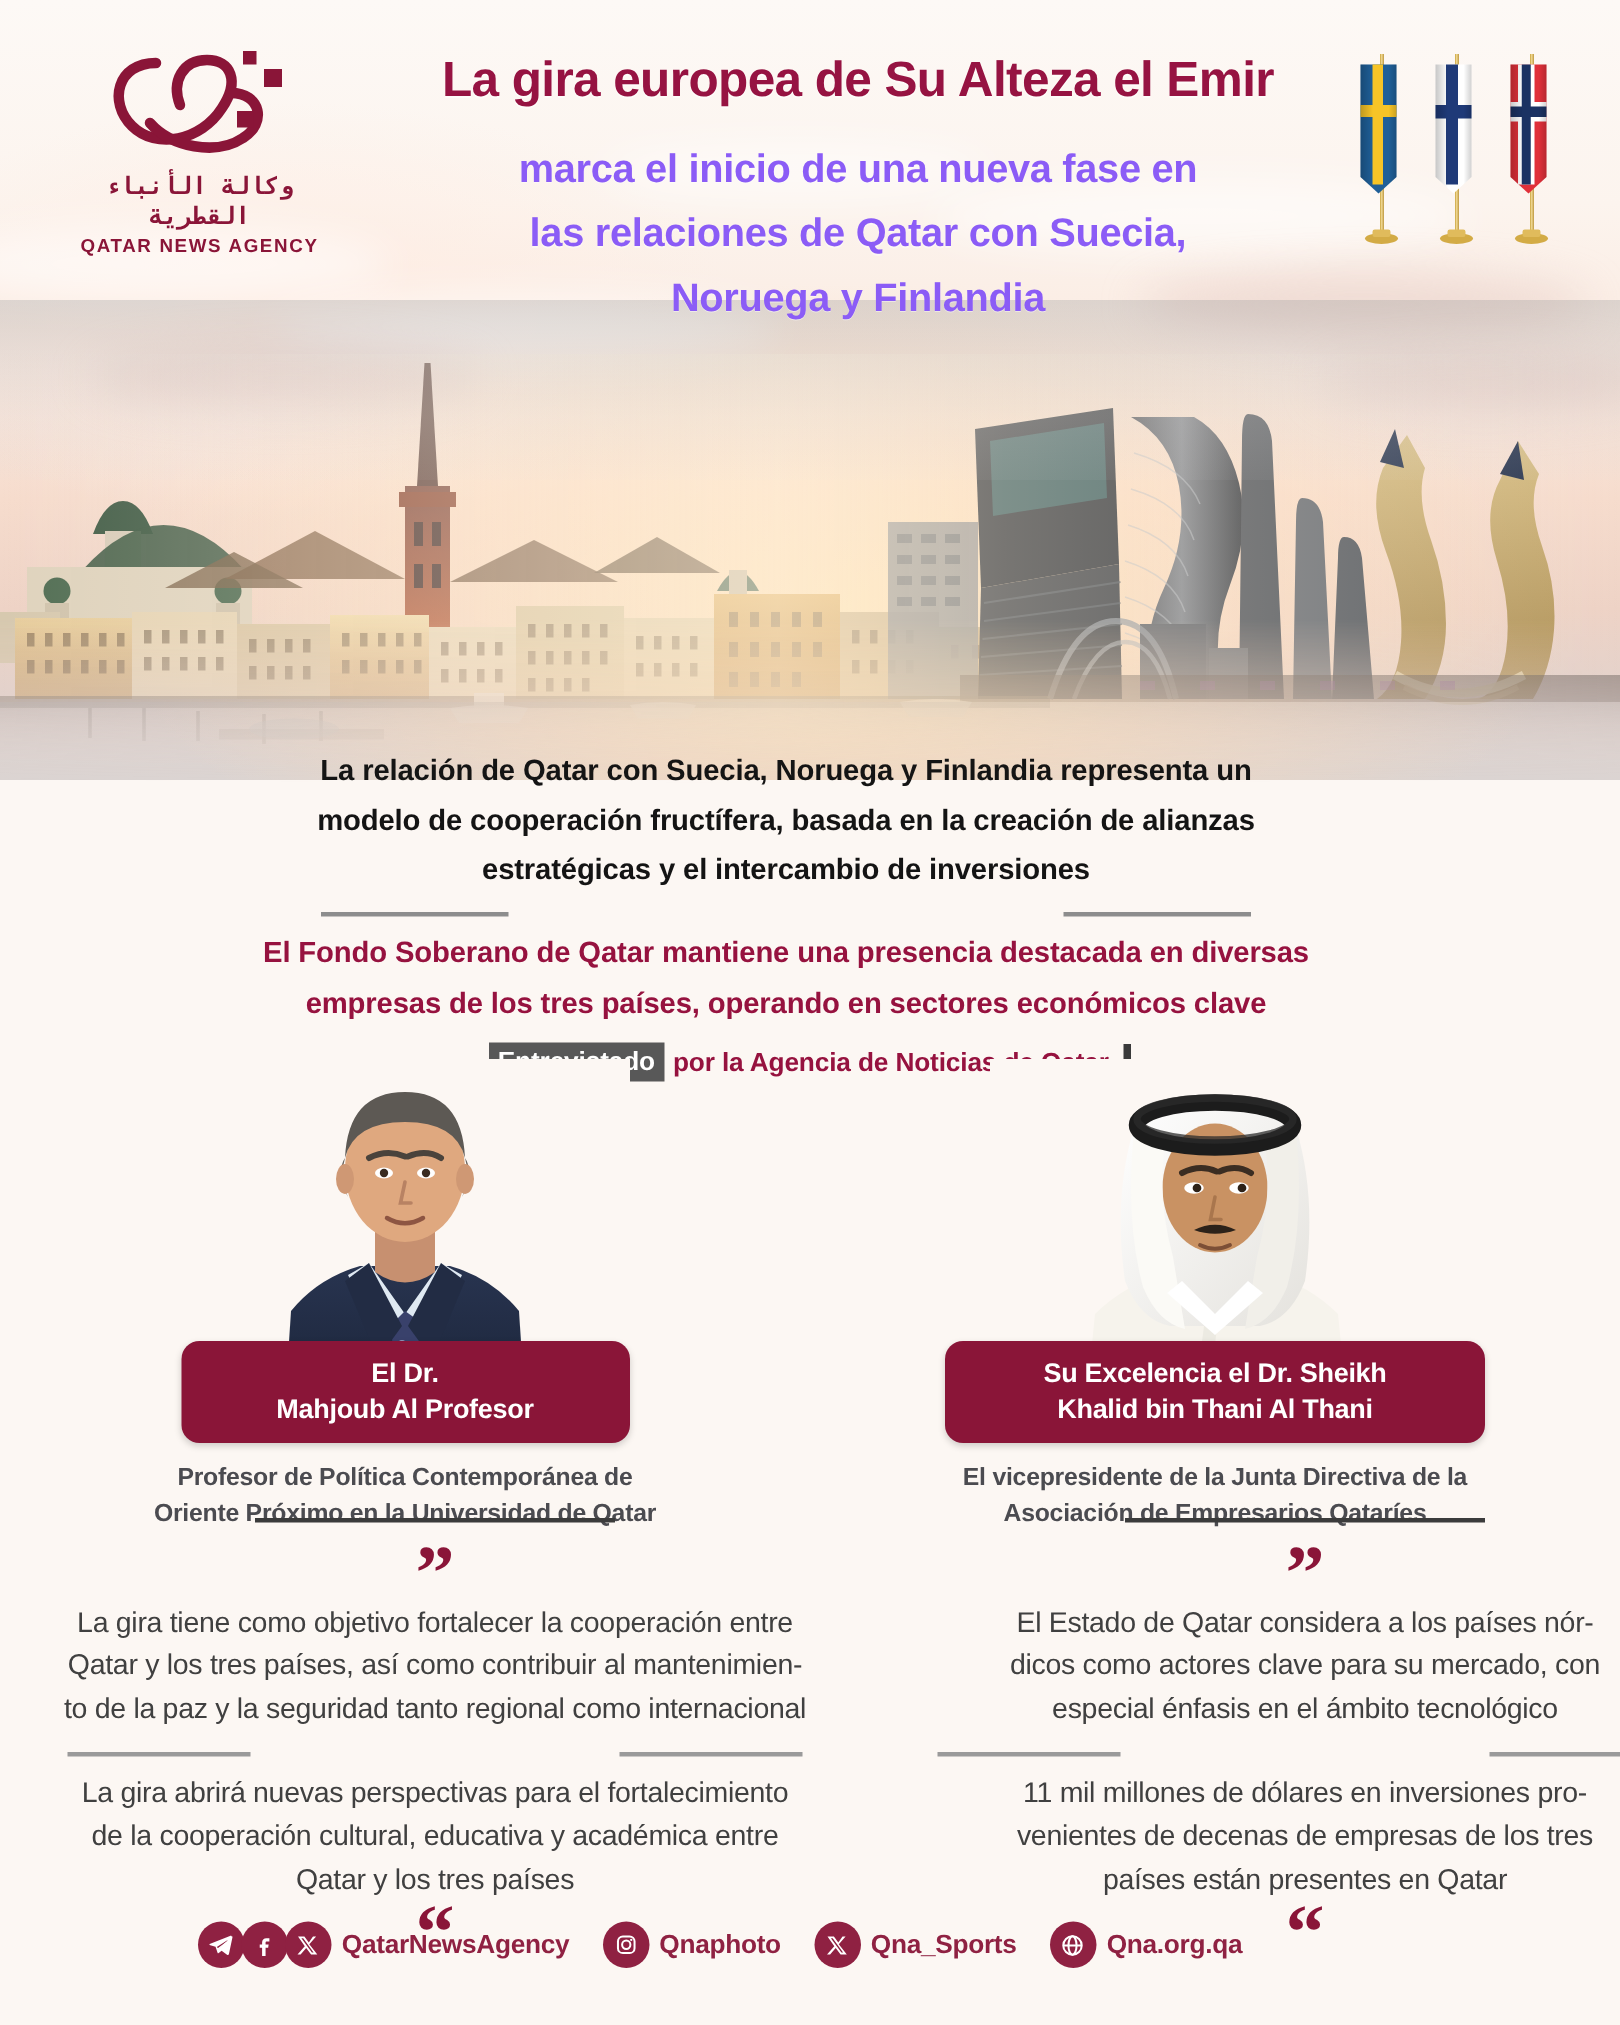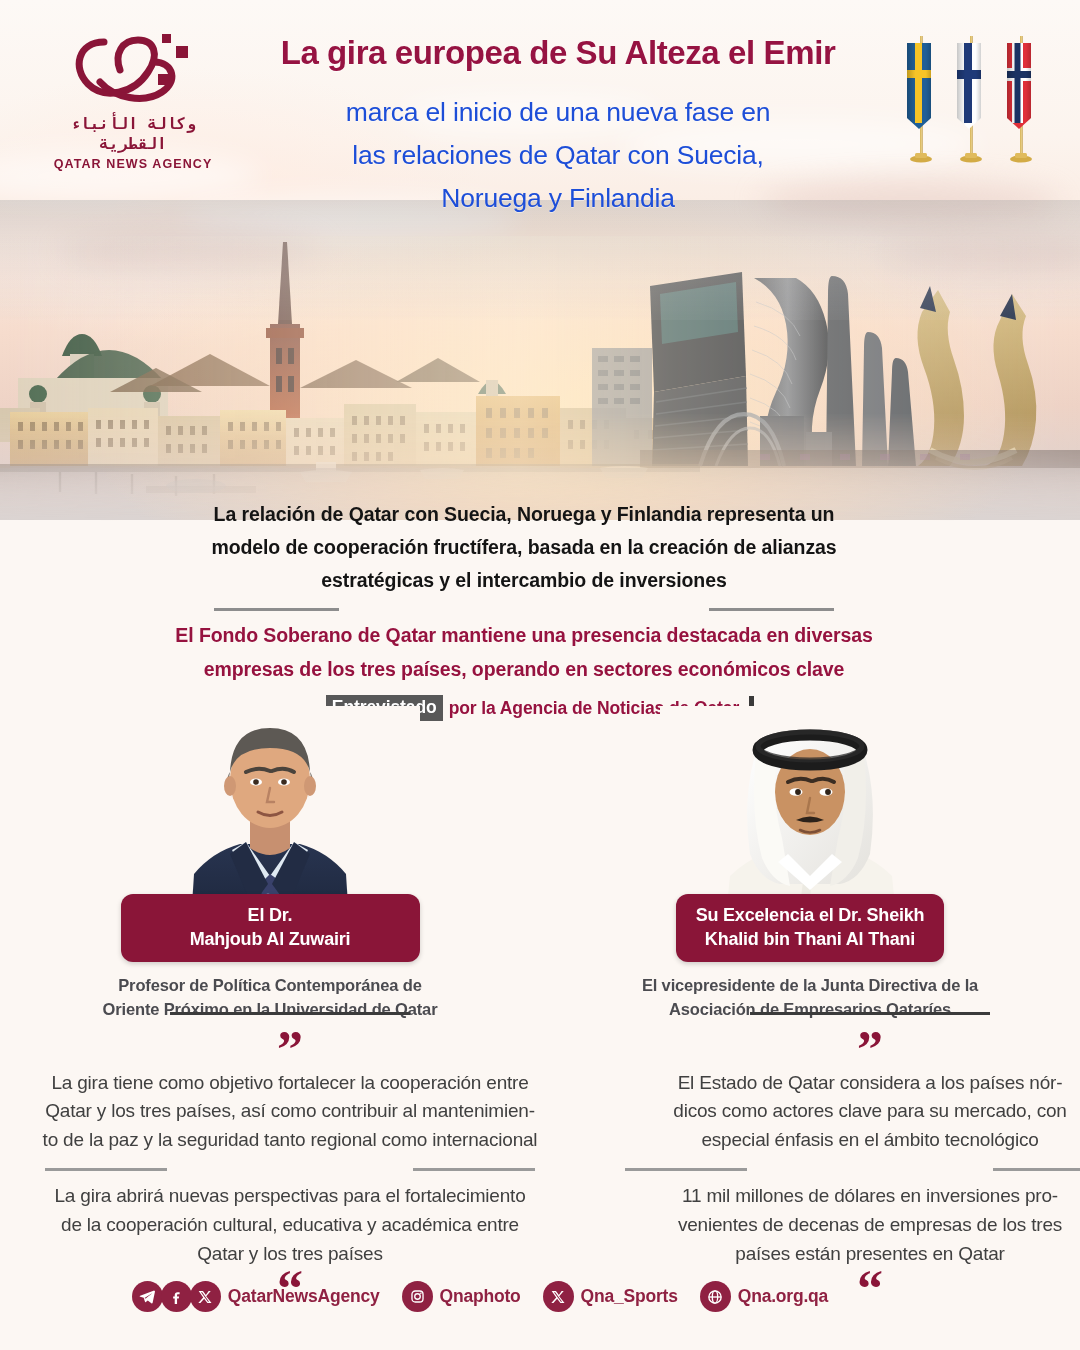--- a/index.html
+++ b/index.html
@@ -54,29 +54,29 @@
   }
   .logo-en {
     font-size: 12.5px; font-weight: 700; color: #8a1538;
     letter-spacing: 1.1px; margin-top: 3px;
   }
 
   
   .flags { position: absolute; right: 28px; top: 26px; width: 165px; height: 150px; }
 
   
-  .head { position: absolute; left: 228px; top: 34px; width: 660px; text-align: center; }
+  .head { position: absolute; left: 242px; top: 34px; width: 660px; text-align: center; }
   .head h1 {
     font-size: 33px; font-weight: 700; color: #961342;
     letter-spacing: -0.4px; line-height: 1.15;
     text-shadow: 0 1px 0 rgba(255,255,255,0.6);
   }
   .head .sub {
     margin-top: 19px;
-    font-size: 26.5px; font-weight: 400; color: #1d4ed8;
+    font-size: 26.5px; font-weight: 700; color: #8b5cf6;
     line-height: 1.62; letter-spacing: -0.2px;
     text-shadow: 0 1px 0 rgba(255,255,255,0.45);
   }
 
   
   .stmt { position: absolute; left: 124px; top: 498px; width: 800px; text-align: center; }
   .stmt .dark {
     font-size: 19.5px; font-weight: 700; color: #141414;
     line-height: 1.68; letter-spacing: -0.1px;
   }
@@ -117,21 +117,21 @@
   }
   .nameplate {
     position: relative; z-index: 3;
     width: 299px; margin: -42px auto 0;
     background: #8a1538; color: #fff;
     border-radius: 12px; padding: 9px 10px 11px;
     text-align: center; font-size: 18px; font-weight: 700; line-height: 1.34;
     letter-spacing: -0.2px;
     box-shadow: 0 2px 5px rgba(0,0,0,0.18);
   }
-  .person.right .nameplate { width: 268px; }
+  .person.right .nameplate { width: 360px; }
   .role {
     margin-top: 12px; text-align: center;
     font-size: 16.5px; font-weight: 600; color: #4b4b50; line-height: 1.42;
     letter-spacing: -0.15px;
   }
 
   
   .qblock { position: absolute; width: 560px; }
   .qblock.left  { left: 10px;  top: 1012px; }
   .qblock.right { left: 590px; top: 1012px; }
@@ -607,21 +607,21 @@
           <path d="M150 82 l-3 14 l7 0" stroke="#b88263" stroke-width="2.4" fill="none" stroke-linecap="round"></path>
           <path d="M138 106 q12 7 24 0" stroke="#8d5542" stroke-width="3" fill="none" stroke-linecap="round"></path>
 
           <ellipse cx="110" cy="80" rx="6" ry="10" fill="#cf9874"></ellipse>
           <ellipse cx="190" cy="80" rx="6" ry="10" fill="#cf9874"></ellipse>
         </g>
       </svg>
     </div>
     <div class="nameplate">
       <div>El Dr.</div>
-      <div>Mahjoub Al Zuwairi</div>
+      <div>Mahjoub Al Profesor</div>
     </div>
     <div class="role">
       <div>Profesor de Política Contemporánea de</div>
       <div>Oriente Próximo en la Universidad de Qatar</div>
     </div>
   </div>
 
   <div class="person right">
     <div class="photo-wrap">
       <svg viewBox="0 0 300 230" width="300" height="230">

